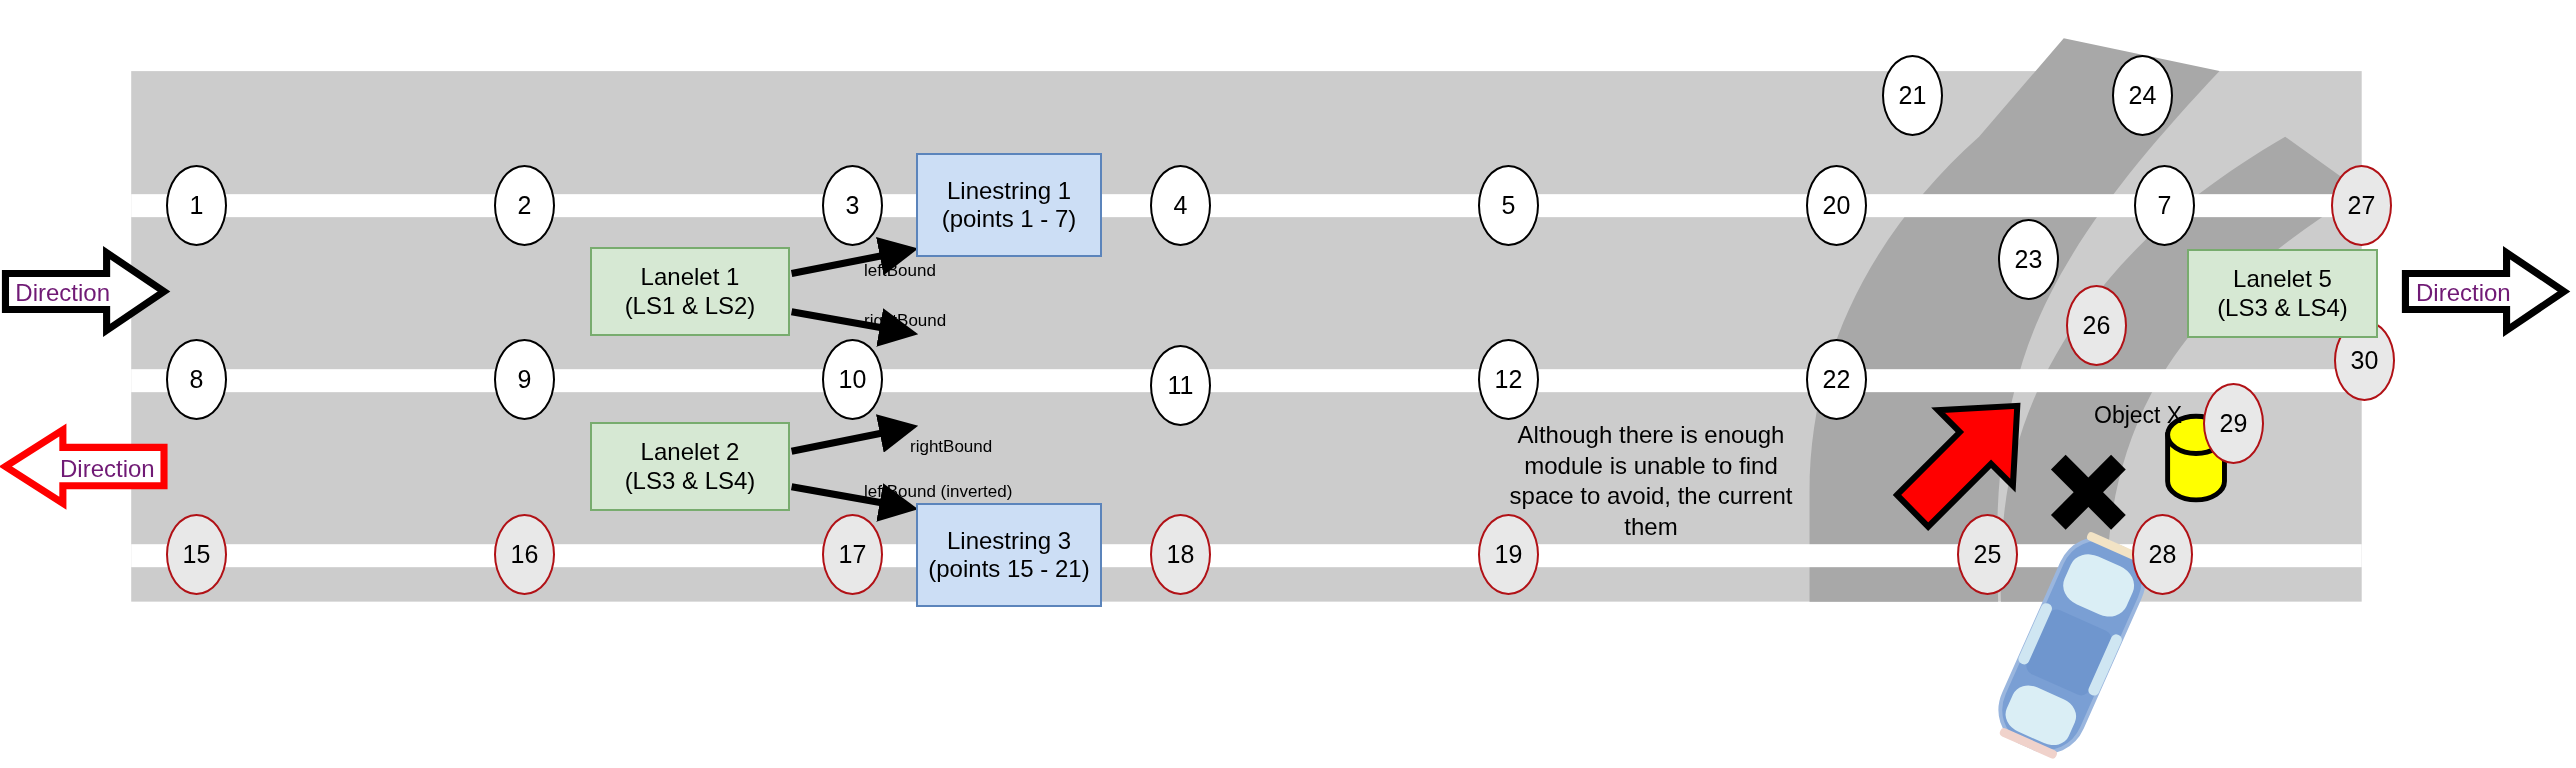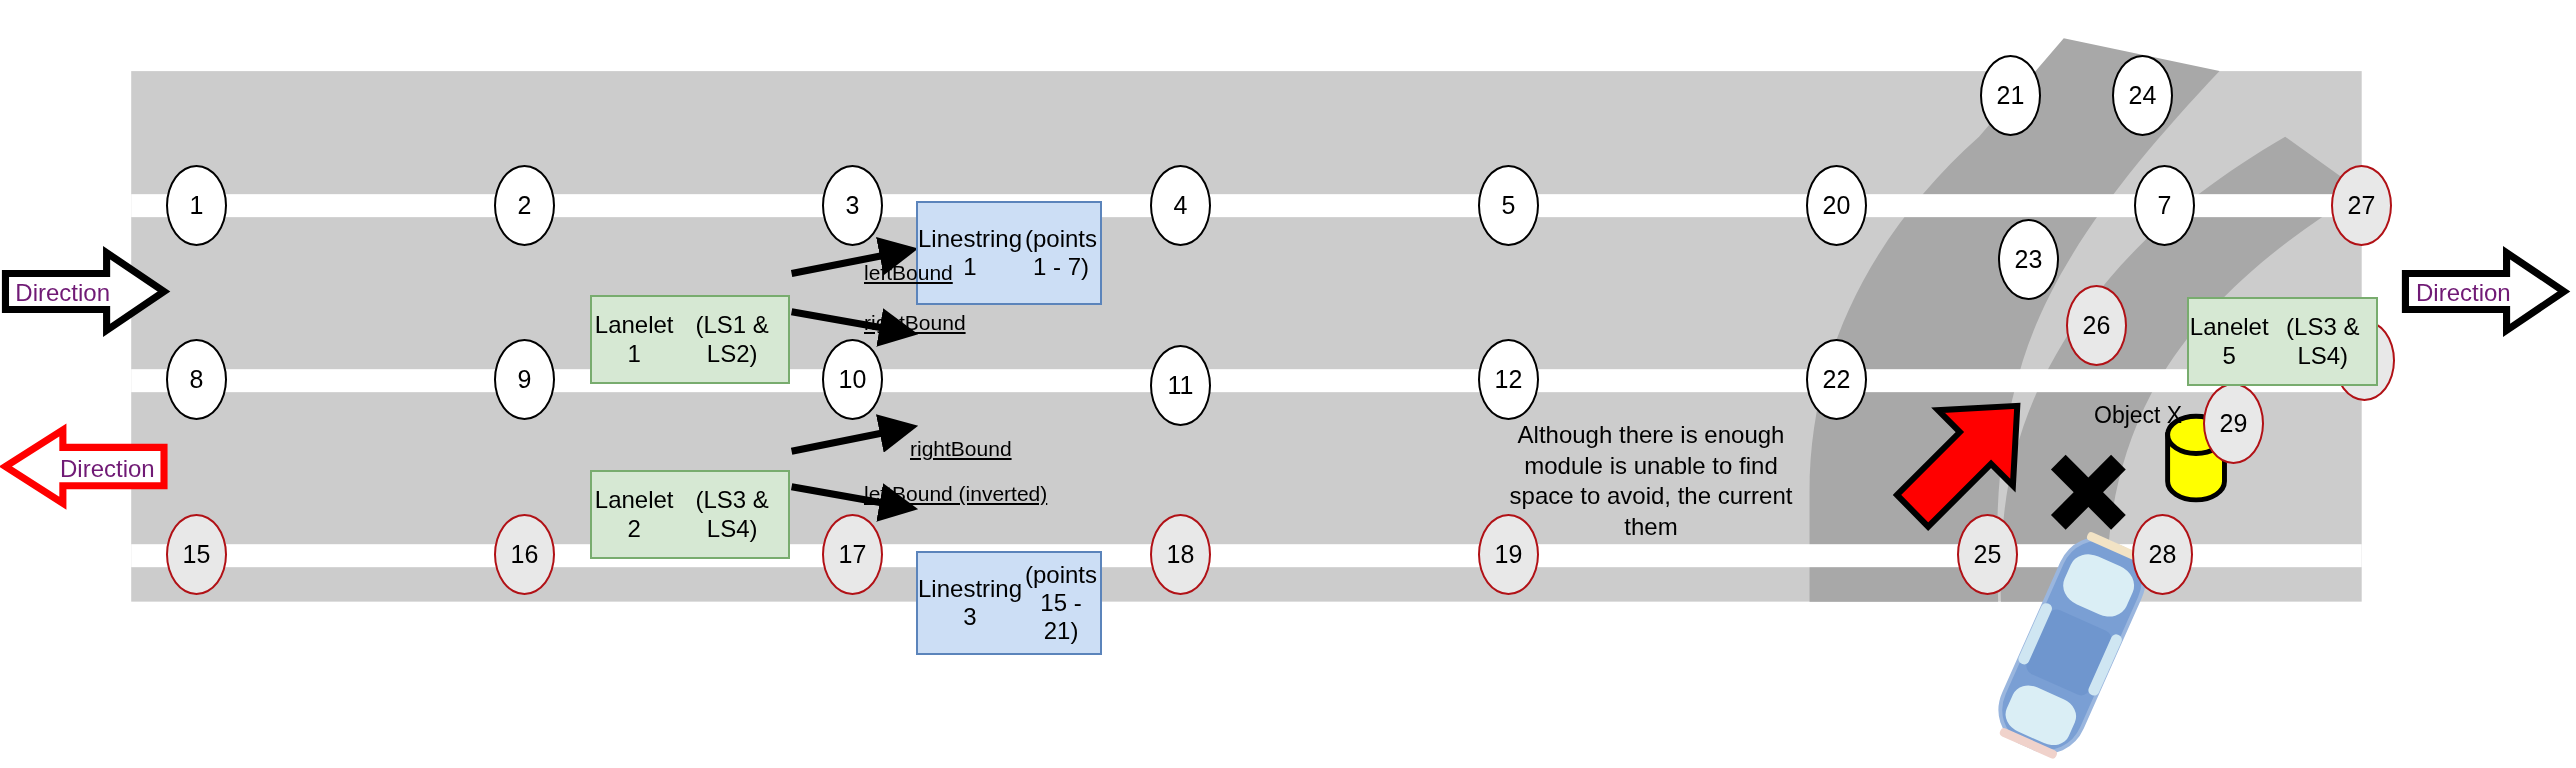--- a/index.html
+++ b/index.html
@@ -5,26 +5,26 @@
   html,body{margin:0;padding:0;background:#ffffff;}
   body{font-family:"Liberation Sans",sans-serif;}
   #stage{position:relative;width:2576px;height:769px;background:#ffffff;overflow:hidden;}
   svg.layer{position:absolute;left:0;top:0;width:2576px;height:769px;}
 
   .node{position:absolute;display:flex;align-items:center;justify-content:center;
         border-radius:50%;box-sizing:border-box;font-size:25px;color:#000;}
   .node.white{background:#ffffff;border:2.7px solid #000000;}
   .node.grey{background:#e8e8e8;border:2.7px solid #b11116;}
 
-  .box{position:absolute;box-sizing:border-box;display:flex;flex-direction:row;
-       align-items:center;justify-content:center;text-align:center;line-height:1.18;margin-top:48px;}
+  .box{position:absolute;box-sizing:border-box;display:flex;flex-direction:column;
+       align-items:center;justify-content:center;text-align:center;line-height:1.18;}
   .box.ls{background:#ccdef5;border:2.2px solid #5b84bb;font-size:24px;color:#000;}
   .box.ll{background:#d6e8d3;border:2.2px solid #78ac6e;font-size:24px;color:#000;}
 
-  .edgelbl{position:absolute;font-size:21px;color:#000;white-space:nowrap;text-decoration:underline;}
+  .edgelbl{position:absolute;font-size:17px;color:#000;white-space:nowrap;}
   .annot{position:absolute;font-size:24px;color:#000;text-align:center;line-height:1.28;}
   .objlbl{position:absolute;font-size:23px;color:#000;white-space:nowrap;}
 
   .dirlbl{position:absolute;font-size:24px;color:#701a75;white-space:nowrap;}
 </style>
 </head>
 <body>
 
 <div id="stage">
 
@@ -163,21 +163,21 @@
       </div>
       <div class="node grey" style="left: 1478px; top: 514px; width: 61px; height: 81px;">
         <span>19</span>
       </div>
       <div class="node grey" style="left: 1957px; top: 514px; width: 61px; height: 81px;">
         <span>25</span>
       </div>
       <div class="node grey" style="left: 2132px; top: 514px; width: 61px; height: 81px;">
         <span>28</span>
       </div>
-      <div class="node white" style="left: 1980px; top: 55px; width: 61px; height: 81px;">
+      <div class="node white" style="left: 1882px; top: 55px; width: 61px; height: 81px;">
         <span>21</span>
       </div>
       <div class="node white" style="left: 2112px; top: 55px; width: 61px; height: 81px;">
         <span>24</span>
       </div>
       <div class="node white" style="left: 1998px; top: 219px; width: 61px; height: 81px;">
         <span>23</span>
       </div>
       <div class="node grey" style="left: 2066px; top: 285px; width: 61px; height: 81px;">
         <span>26</span>

